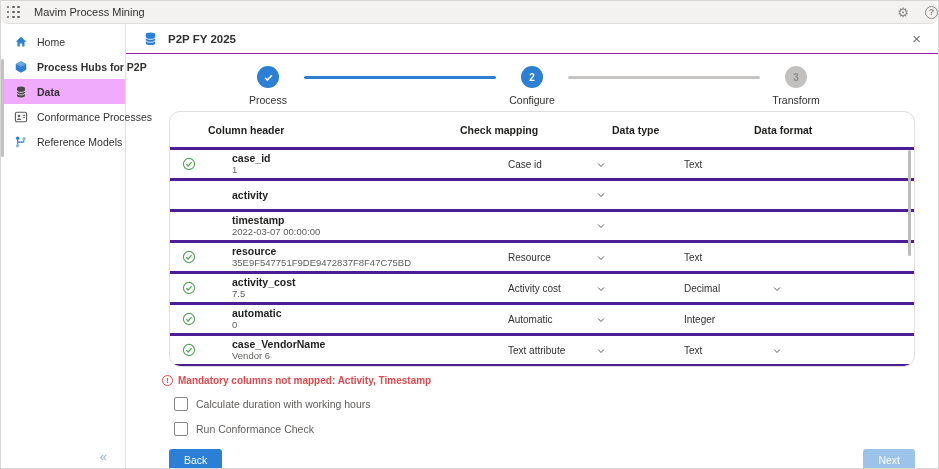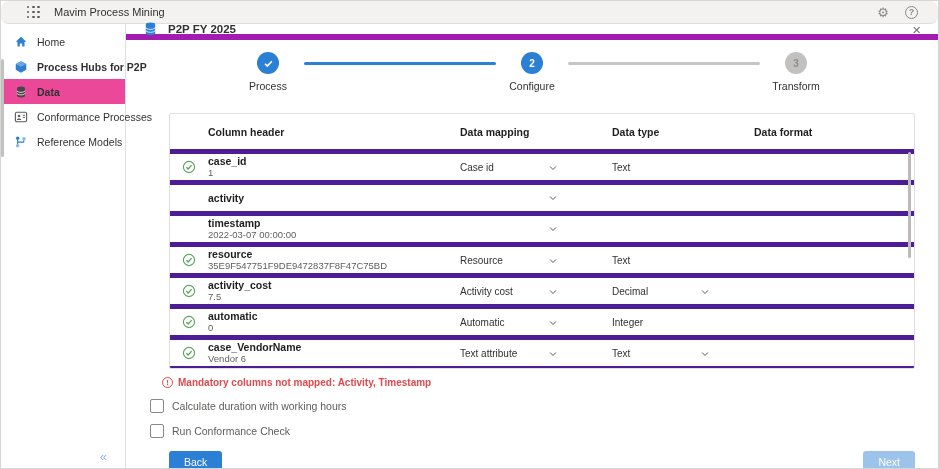--- a/index.html
+++ b/index.html
@@ -3,85 +3,85 @@
 <meta charset="utf-8">
 <style>
   html,body { margin:0; padding:0; background:#e9e9e9; }
   * { box-sizing:border-box; }
   .app {
     width:939px; height:469px; background:#fff; position:relative;
     font-family:"Liberation Sans", sans-serif; border:1px solid #d6d6d6;
     overflow:hidden;
   }
   
-  .topbar { height:23px; display:flex; align-items:center; padding:0 20px;
+  .topbar { height:23px; display:flex; align-items:center; padding:0 0;
     background:#f3f2f1; border-bottom:1px solid #e1dfdd;border-radius:8px; }
   .waffle { width:13px; height:13px; display:grid; grid-template-columns:repeat(3,1fr);
     gap:2.5px; margin:0 14px 0 6px; cursor:pointer; }
   .waffle i { width:2.4px; height:2.4px; background:#605e5c; border-radius:50%; }
   .app-title { font-size:11px; color:#323130; }
   .topbar-right { margin-left:auto; display:flex; align-items:center; gap:16px; }
   .gear { font-size:13px; color:#8a8886; cursor:pointer; line-height:1; }
   .help { width:13px; height:13px; border:1.2px solid #8a8886; border-radius:50%;
     color:#8a8886; font-size:9px; display:flex; align-items:center; justify-content:center;
     cursor:pointer; font-weight:bold; }
   
   .body { display:flex; height:445px; }
   .sidebar { width:125px; position:relative; border-right:1px solid #e1dfdd;
     background:#fff; padding-top:5px; flex:none; }
   .side-item { height:25px; display:flex; align-items:center; gap:9px; padding-left:13px;
     font-size:10.5px; color:#323130; cursor:pointer; white-space:nowrap; }
-  .side-item.selected { background:#ec4899; }
+  .side-item.selected { background:#f0abfc; }
   .side-item.bold { font-weight:bold; }
   .side-icon { width:14px; height:14px; flex:none; display:flex; }
   .side-icon svg { width:14px; height:14px; }
   .sidebar-scrollbar { position:absolute; left:0; top:35px; width:3px; height:98px;
     background:#c4c2c0; border-radius:2px; cursor:pointer; }
   .collapse { position:absolute; bottom:5px; right:18px; color:#8fb4e0; font-size:13px;
     cursor:pointer; }
   
   main { flex:1; display:flex; flex-direction:column; background:#fff; min-width:0; }
-  .main-header { height:16px; flex:none; display:flex; align-items:center; gap:10px;
-    padding:0 17px; border-bottom:6px solid #a21caf; }
+  .main-header { height:30px; flex:none; display:flex; align-items:center; gap:10px;
+    padding:0 17px; border-bottom:1px solid #a21caf; }
   .db-icon svg { width:15px; height:16px; display:block; }
   .main-title { font-size:11.5px; font-weight:bold; color:#323130; }
   .close-btn { margin-left:auto; font-size:15px; color:#737170; cursor:pointer; line-height:1; }
   
   .stepper { display:flex; width:600px; margin:12px auto 0; align-items:flex-start; }
   .step { width:72px; display:flex; flex-direction:column; align-items:center; gap:6px; cursor:pointer; }
   .step-circle { width:22px; height:22px; border-radius:50%; display:flex; align-items:center;
     justify-content:center; color:#fff; font-size:10px; font-weight:bold; }
   .step.complete .step-circle, .step.current .step-circle { background:#2b7fd4; }
   .step.upcoming .step-circle { background:#c3c1bf; color:#8f8d8b; }
   .step-circle svg { width:11px; height:11px; }
   .step-label { font-size:10.5px; color:#323130; }
   .connector { flex:1; height:2.5px; margin-top:10px; background:#c8c6c4; border-radius:2px; }
   .connector.active { background:#2b7fd4; }
   
-  .table { margin:21px 23px 0 43px; border:1px solid #e1dfdd; border-radius:2px;
+  .table { margin:5px 23px 0 43px; border:1px solid #e1dfdd; border-radius:11px;
     height:256px; overflow:hidden; position:relative; }
   .t-head, .t-row { display:grid; grid-template-columns:38px 252px 152px 142px 1fr; }
   .t-head { height:35px; align-items:center; font-size:10.5px; font-weight:bold; color:#201f1e; }
-  .t-row { height:31px; border-top:5px solid #4c1d95; align-items:center; }
+  .t-row { height:31px; border-top:3px solid #4c1d95; align-items:center;gap:24px; }
   .row-check { justify-self:center; width:14px; height:14px; }
   .row-check svg { width:14px; height:14px; display:block; }
   .cell-name .nm { font-size:10.5px; font-weight:bold; color:#201f1e; line-height:12px; }
   .cell-name .smp { font-size:9.5px; color:#605e5c; line-height:12px; }
   .cell-map, .cell-type { display:flex; align-items:flex-end; font-size:10px; color:#323130;
     cursor:pointer; }
   .map-val { width:88px; }
   .chev svg { width:10px; height:10px; display:block; }
   .t-scroll { position:absolute; right:3px; top:38px; width:3px; height:106px;
     background:#bdbbb9; border-radius:2px; cursor:pointer; }
   
   .warning { display:flex; align-items:center; gap:5px; margin:8px 0 0 36px;
     color:#e1494d; font-size:10px; font-weight:bold; }
   .warn-icon { width:11px; height:11px; flex:none; border:1px solid #e1494d; border-radius:50%;
     font-size:8px; display:flex; align-items:center; justify-content:center; }
-  .option { display:flex; align-items:center; gap:8px; margin:11px 0 0 24px;
+  .option { display:flex; align-items:center; gap:8px; margin:11px 0 0 48px;
     font-size:10.5px; color:#605e5c; }
   .checkbox { width:14px; height:14px; flex:none; border:1px solid #8a8886; border-radius:2px;
     background:#fff; cursor:pointer; }
   .actions { display:flex; justify-content:space-between; margin:13px 23px 0 43px; }
   .btn { border:none; border-radius:3px; font-size:10.5px; padding:5px 15px; color:#fff;
     cursor:pointer; font-family:inherit; }
   .btn-back { background:#2b7fd4; }
   .btn-next { background:#9cc4ea; cursor:default; }
 </style>
 </head>
@@ -204,21 +204,21 @@
   <div class="step upcoming">
     <span class="step-circle">3</span>
     <span class="step-label">Transform</span>
   </div>
 </div>
 
         <div class="table">
           <div class="t-head">
             <span></span>
             <span>Column header</span>
-            <span>Data mapping</span>
+            <span>Check mapping</span>
             <span>Data type</span>
             <span>Data format</span>
           </div>
           <div id="table-body">
   <div class="t-row">
     <span class="row-check">
                   <svg viewBox="0 0 16 16">
                     <circle cx="8" cy="8" r="6.4" fill="none" stroke="#57a359" stroke-width="1.3"></circle>
                     <path d="M5 8.3 l2 2 l4-4.4" fill="none" stroke="#57a359" stroke-width="1.4"></path>
                   </svg>

